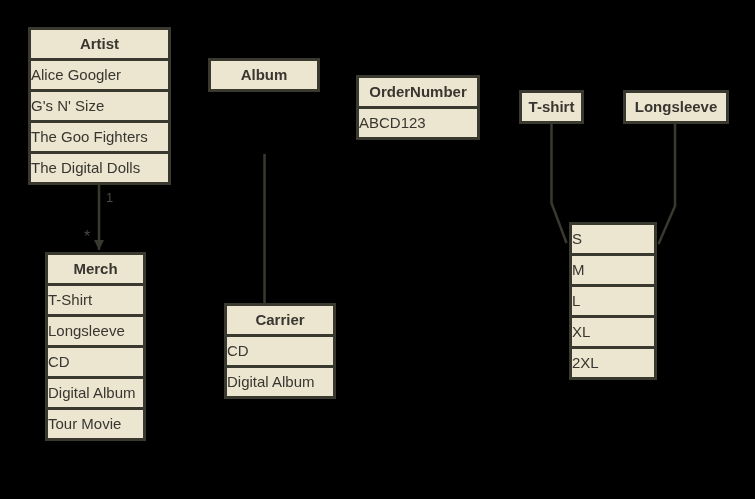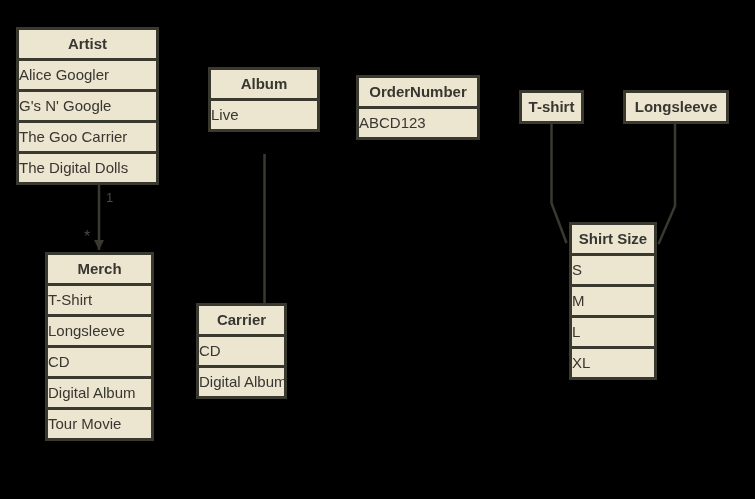--- a/index.html
+++ b/index.html
@@ -66,60 +66,59 @@
   }
   .edge-label.star {
     font-size: 16px;
     line-height: 16px;
   }
 </style>
 </head>
 <body style="--bg: #000000; --fill: #ece5d0; --border: #3a3930; --text: #383630; --label: #4b4a42;">
 
 <div id="canvas">
-    <div class="entity" style="left: 16px; top: 27px; width: 143px;">
+    <div class="entity" style="left: 28px; top: 27px; width: 143px;">
       <div class="entity-header">Artist</div>
       <div class="entity-row">Alice Googler</div>
-      <div class="entity-row">G's N' Google</div>
-      <div class="entity-row">The Goo Carrier</div>
+      <div class="entity-row">G's N' Size</div>
+      <div class="entity-row">The Goo Fighters</div>
       <div class="entity-row">The Digital Dolls</div>
     </div>
-    <div class="entity" style="left: 208px; top: 58px; width: 112px; margin-top: 9px;">
+    <div class="entity" style="left: 208px; top: 58px; width: 112px;">
       <div class="entity-header">Album</div>
-      <div class="entity-row">Live</div>
     </div>
     <div class="entity" style="left: 356px; top: 75px; width: 124px;">
       <div class="entity-header">OrderNumber</div>
       <div class="entity-row">ABCD123</div>
     </div>
     <div class="entity" style="left: 519px; top: 90px; width: 65px;">
       <div class="entity-header">T-shirt</div>
     </div>
     <div class="entity" style="left: 623px; top: 90px; width: 106px;">
       <div class="entity-header">Longsleeve</div>
     </div>
-    <div class="entity" style="left: 45px; top: 252px; width: 109px;">
+    <div class="entity" style="left: 45px; top: 252px; width: 101px;">
       <div class="entity-header">Merch</div>
       <div class="entity-row">T-Shirt</div>
       <div class="entity-row">Longsleeve</div>
       <div class="entity-row">CD</div>
       <div class="entity-row">Digital Album</div>
       <div class="entity-row">Tour Movie</div>
     </div>
-    <div class="entity" style="left: 196px; top: 303px; width: 91px;">
+    <div class="entity" style="left: 224px; top: 303px; width: 112px;">
       <div class="entity-header">Carrier</div>
       <div class="entity-row">CD</div>
       <div class="entity-row">Digital Album</div>
     </div>
     <div class="entity" style="left: 569px; top: 222px; width: 88px;">
-      <div class="entity-header">Shirt Size</div>
       <div class="entity-row">S</div>
       <div class="entity-row">M</div>
       <div class="entity-row">L</div>
       <div class="entity-row">XL</div>
+      <div class="entity-row">2XL</div>
     </div>
     <svg width="755" height="499" id="connector-layer">
       <defs>
         <marker id="arrowhead" markerUnits="userSpaceOnUse" markerWidth="12" markerHeight="12" refX="10" refY="5" orient="auto">
           <path d="M0,0 L10,5 L0,10 Z" fill="#3a3930"></path>
         </marker>
       </defs>
       <polyline points="99,185 99,250" fill="none" stroke="#3a3930" stroke-width="2.5" marker-end="url(#arrowhead)"></polyline>
       <polyline points="264.5,154 264.5,303" fill="none" stroke="#3a3930" stroke-width="2.5"></polyline>
       <polyline points="551.5,124 551.5,203 566.5,243" fill="none" stroke="#3a3930" stroke-width="2.5"></polyline>

